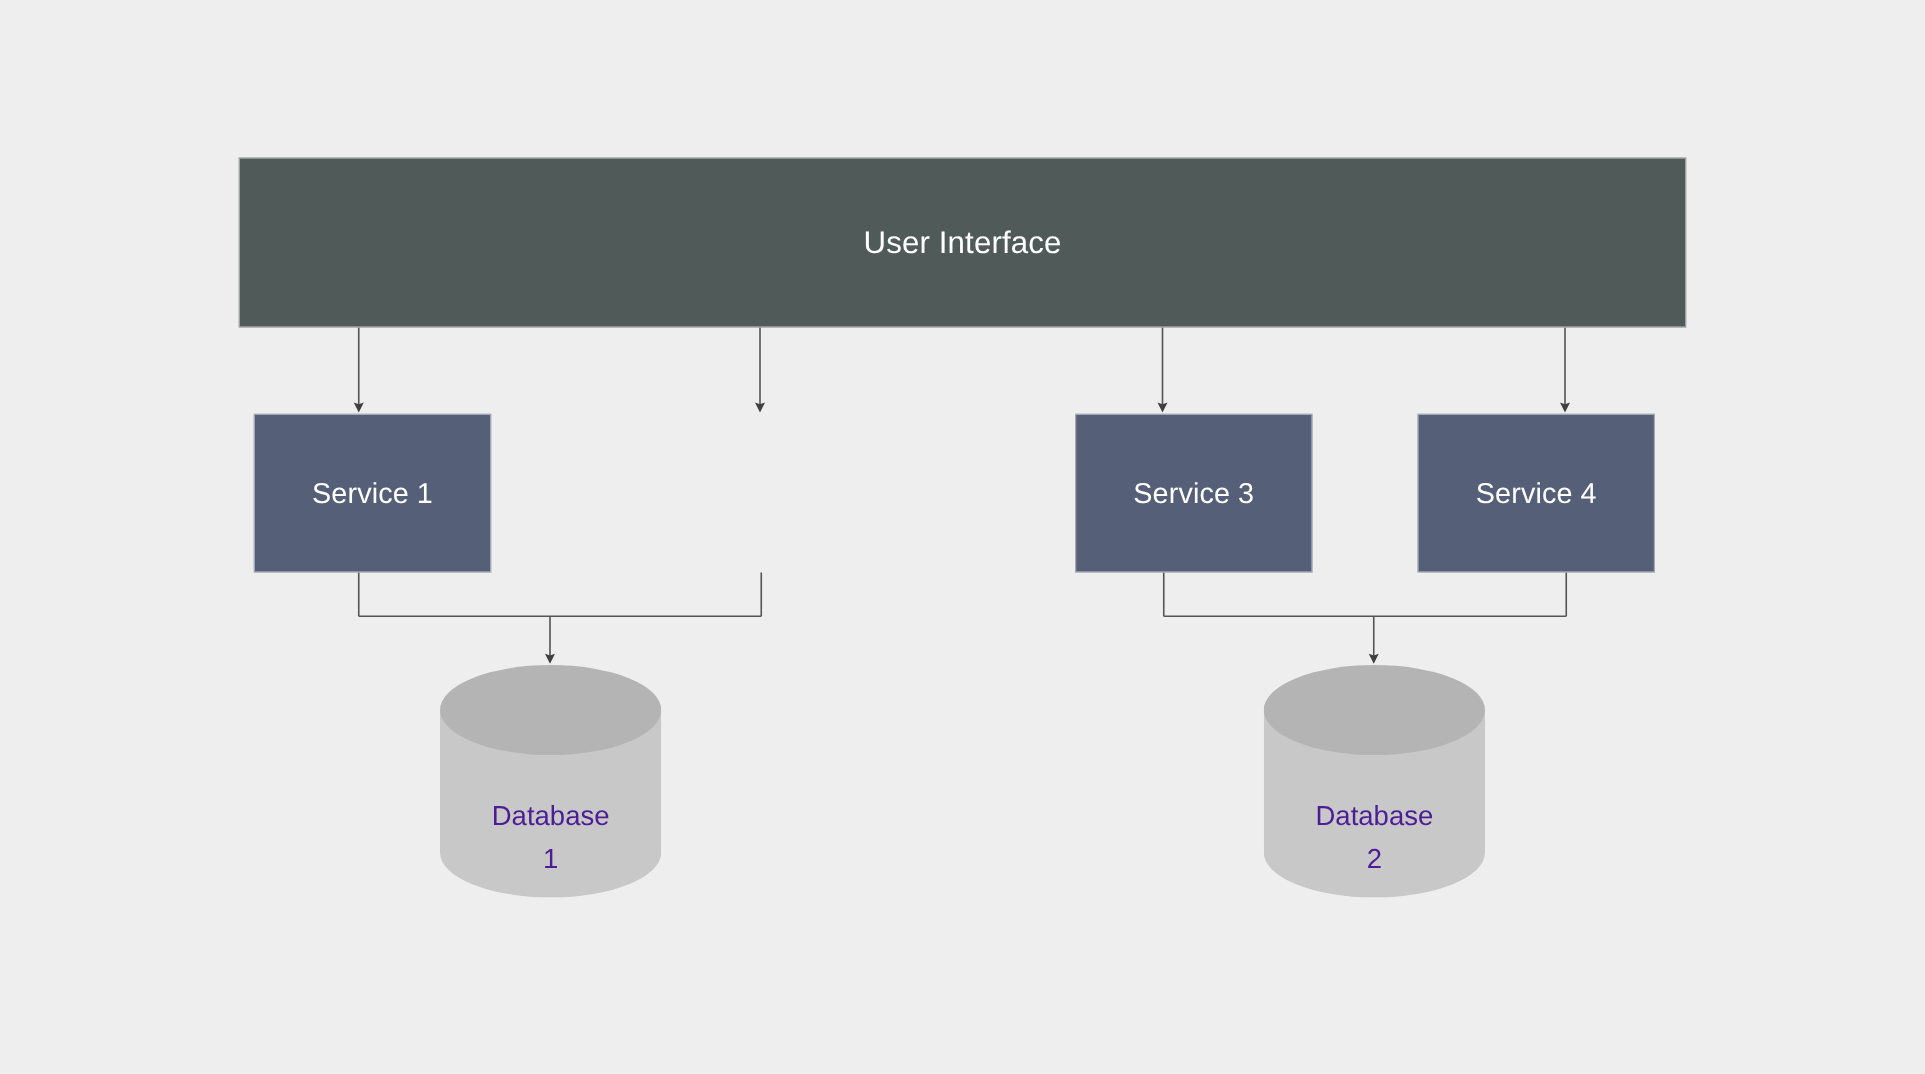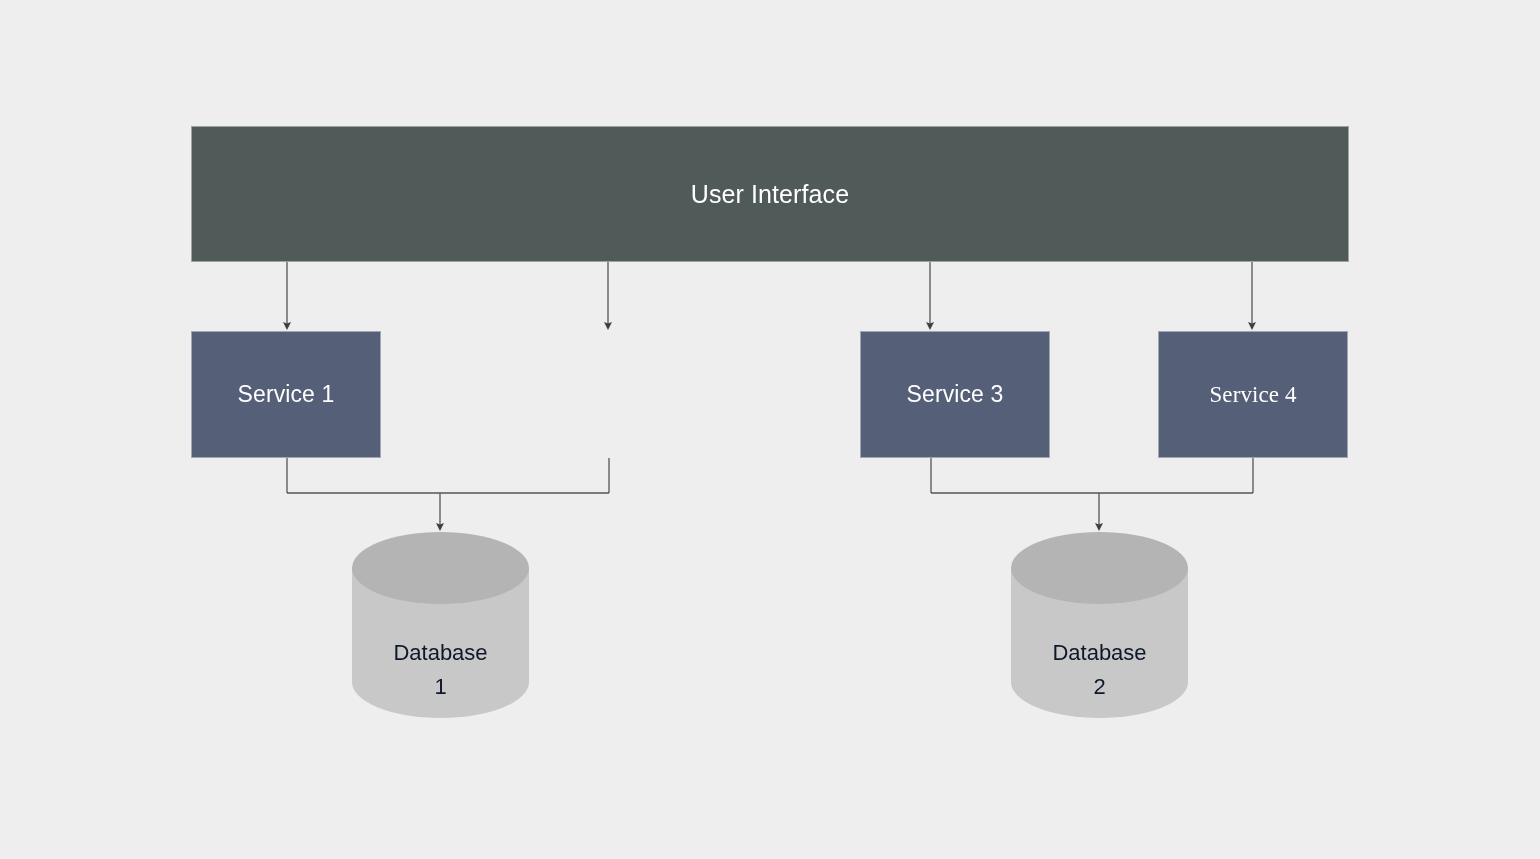--- a/index.html
+++ b/index.html
@@ -51,24 +51,24 @@
   }
   .service {
     width: 190px;
     height: 127px;
     top: 331px;
     background: #555f77;
     color: #ffffff;
     font-size: 23px;
     letter-spacing: 0.1px;
   }
-  .svc-1 { left: 191px; }
+  .svc-1 { left: 203px; }
   .svc-2 { left: 514px; }
   .svc-3 { left: 836px; margin-left: 24px; }
-  .svc-4 { left: 1158px; font-family: Liberation Serif, serif; }
+  .svc-4 { left: 1134px; }
 
   .cylinder {
     position: absolute;
     width: 177px;
     height: 186px;
     top: 532px;
   }
   .cyl-1 { left: 352px; }
   .cyl-2 { left: 1011px; }
   .cylinder svg {
@@ -77,21 +77,21 @@
     top: 0;
     width: 177px;
     height: 186px;
   }
   .cyl-label {
     position: absolute;
     left: 0;
     width: 177px;
     top: 104px;
     text-align: center;
-    color: #0f172a;
+    color: #4c1d95;
     font-size: 22px;
     line-height: 34px;
     white-space: pre-line;
   }
 </style>
 </head>
 <body>
 
 <div id="canvas">
 

